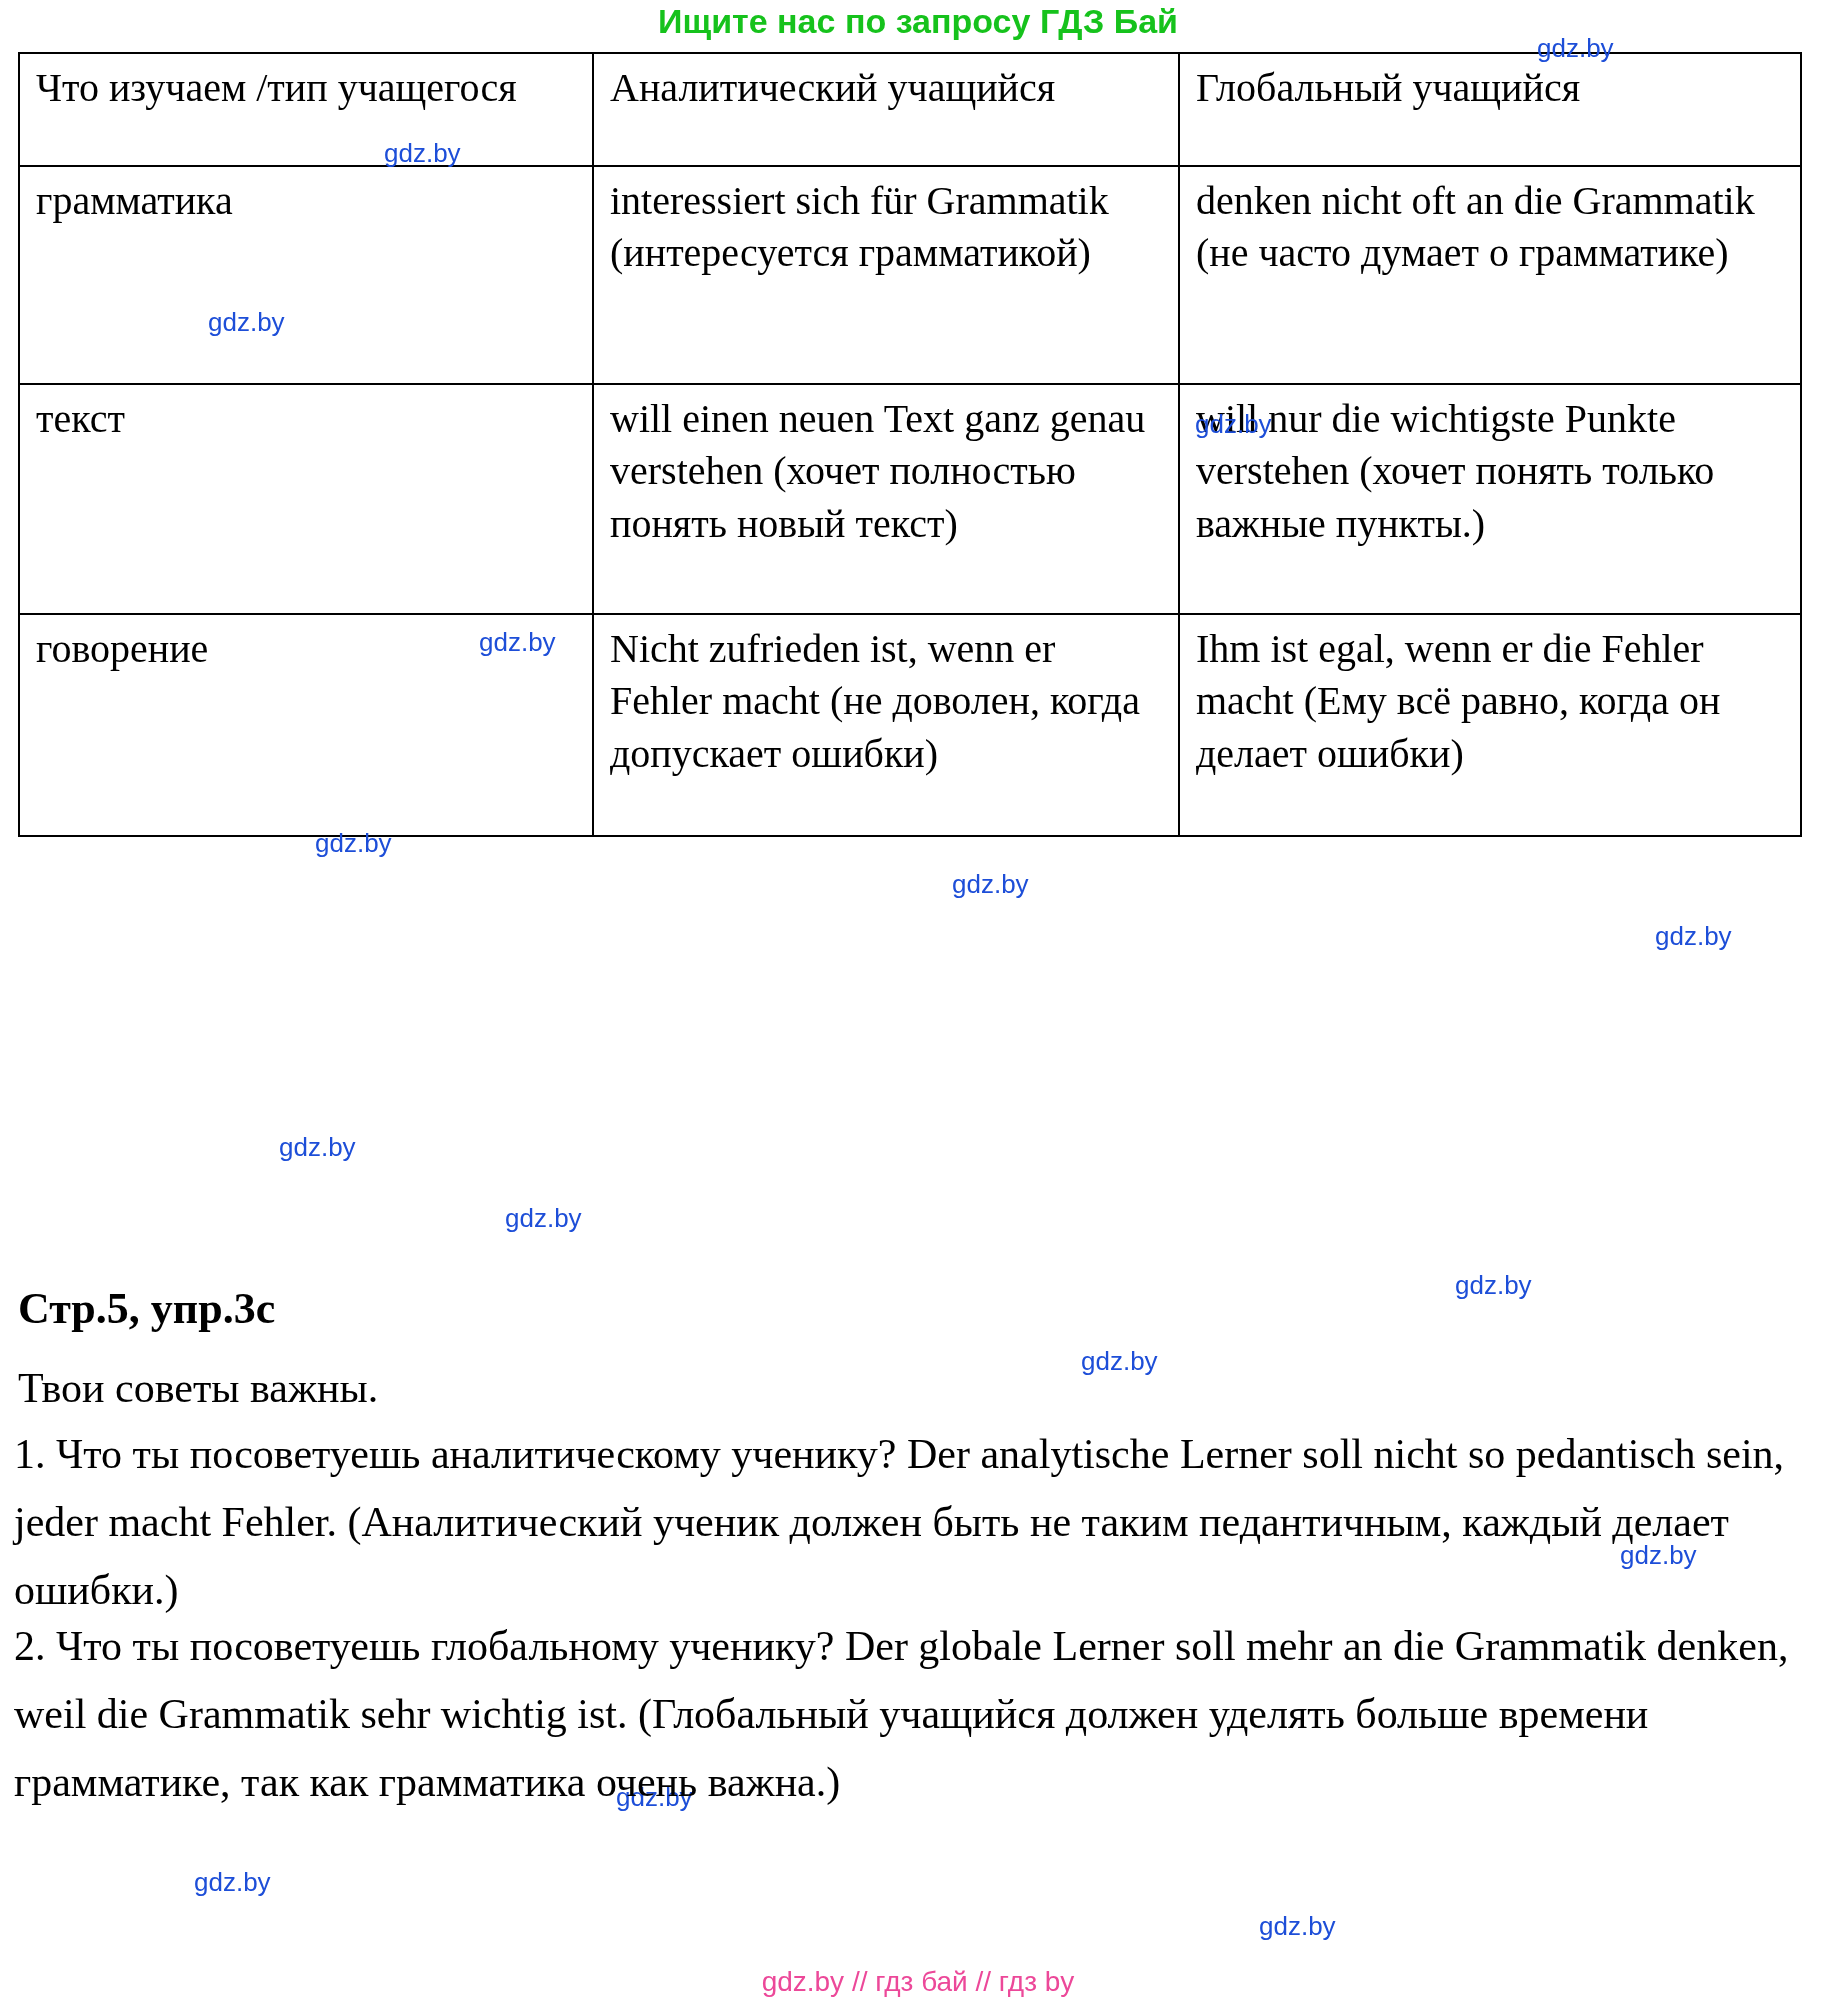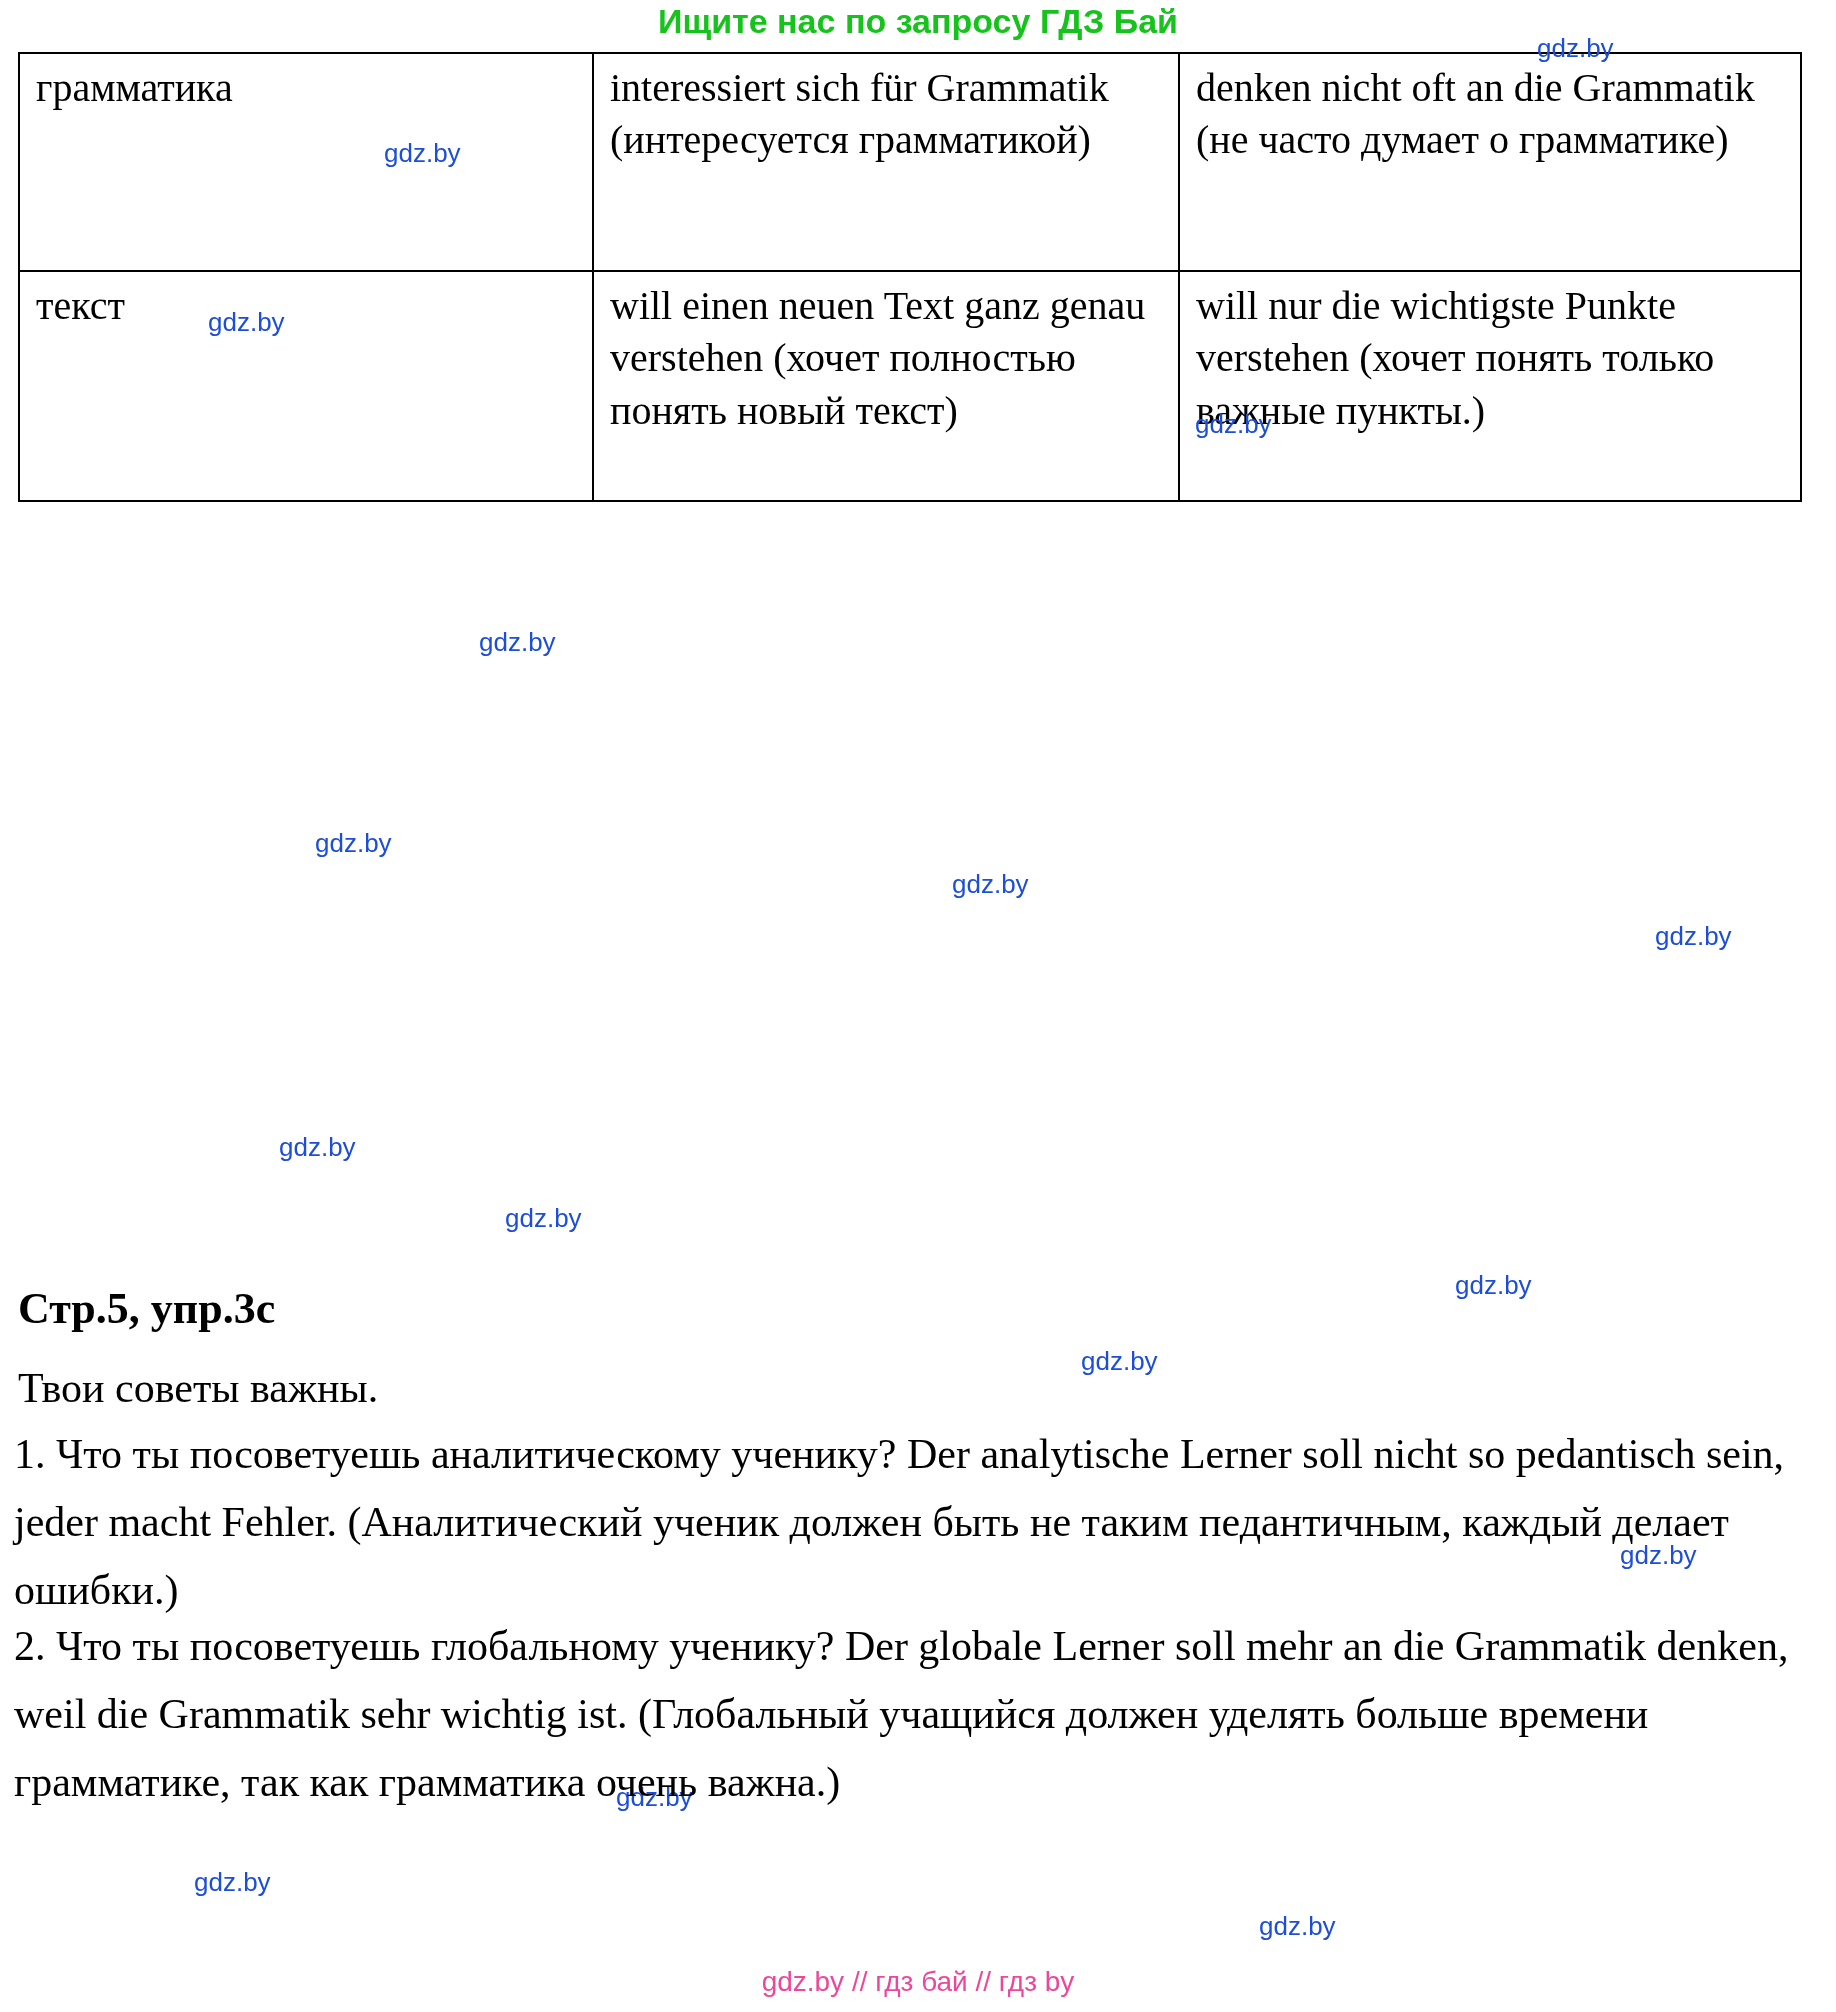--- a/index.html
+++ b/index.html
@@ -117,20 +117,31 @@
 
 <div class="promo-banner">Ищите нас по запросу ГДЗ Бай</div>
 
 <table class="answer-table">
   <colgroup>
     <col class="c-topic">
       <col class="c-anal">
       <col class="c-glob">
   </colgroup>
   <tbody>
+    <tr class="row-header">
+      <td>
+        <span class="cell-text">Что изучаем /тип учащегося</span>
+      </td>
+      <td>
+        <span class="cell-text">Аналитический учащийся</span>
+      </td>
+      <td>
+        <span class="cell-text">Глобальный учащийся</span>
+      </td>
+    </tr>
 
     <tr class="row-grammar">
       <td>
         <span class="cell-text">грамматика</span>
       </td>
       <td>
         <span class="cell-text">interessiert sich für Grammatik (интересуется грамматикой)</span>
       </td>
       <td>
         <span class="cell-text">denken nicht oft an die Grammatik (не часто думает о грамматике)</span>
@@ -143,20 +154,31 @@
       </td>
       <td>
         <span class="cell-text">will einen neuen Text ganz genau verstehen (хочет полностью понять новый текст)</span>
       </td>
       <td>
         <span class="cell-text">will nur die wichtigste Punkte verstehen (хочет понять только важные пункты.)</span>
       </td>
     </tr>
 
 
+    <tr class="row-speech">
+      <td>
+        <span class="cell-text">говорение</span>
+      </td>
+      <td>
+        <span class="cell-text">Nicht zufrieden ist, wenn er Fehler macht (не доволен, когда допускает ошибки)</span>
+      </td>
+      <td>
+        <span class="cell-text">Ihm ist egal, wenn er die Fehler macht (Ему всё равно, когда он делает ошибки)</span>
+      </td>
+    </tr>
   </tbody>
 </table>
 
 <div class="wm" style="left:1537px; top:33px;">gdz.by</div>
 <div class="wm" style="left:384px;  top:138px;">gdz.by</div>
 <div class="wm" style="left:208px;  top:307px;">gdz.by</div>
 <div class="wm" style="left:1195px; top:409px;">gdz.by</div>
 <div class="wm" style="left:479px;  top:627px;">gdz.by</div>
 <div class="wm" style="left:315px;  top:828px;">gdz.by</div>
 <div class="wm" style="left:952px;  top:869px;">gdz.by</div>

